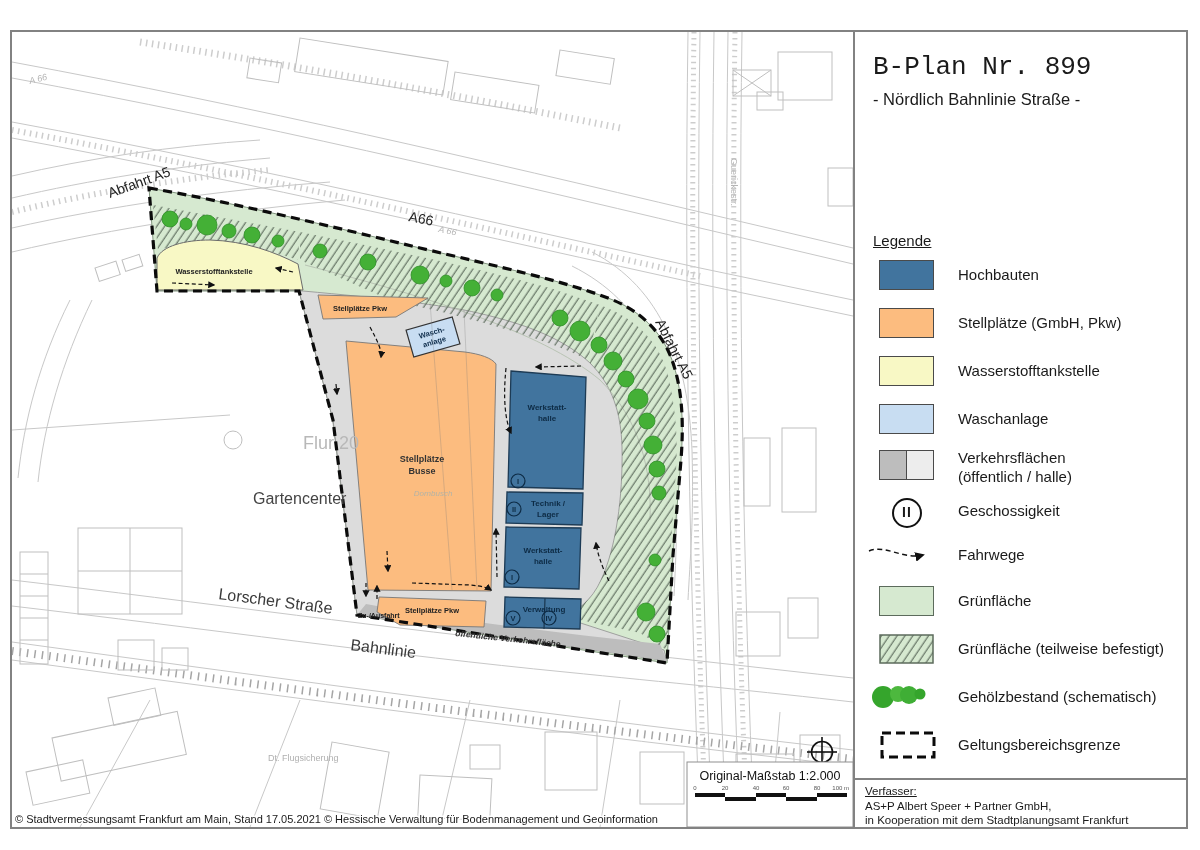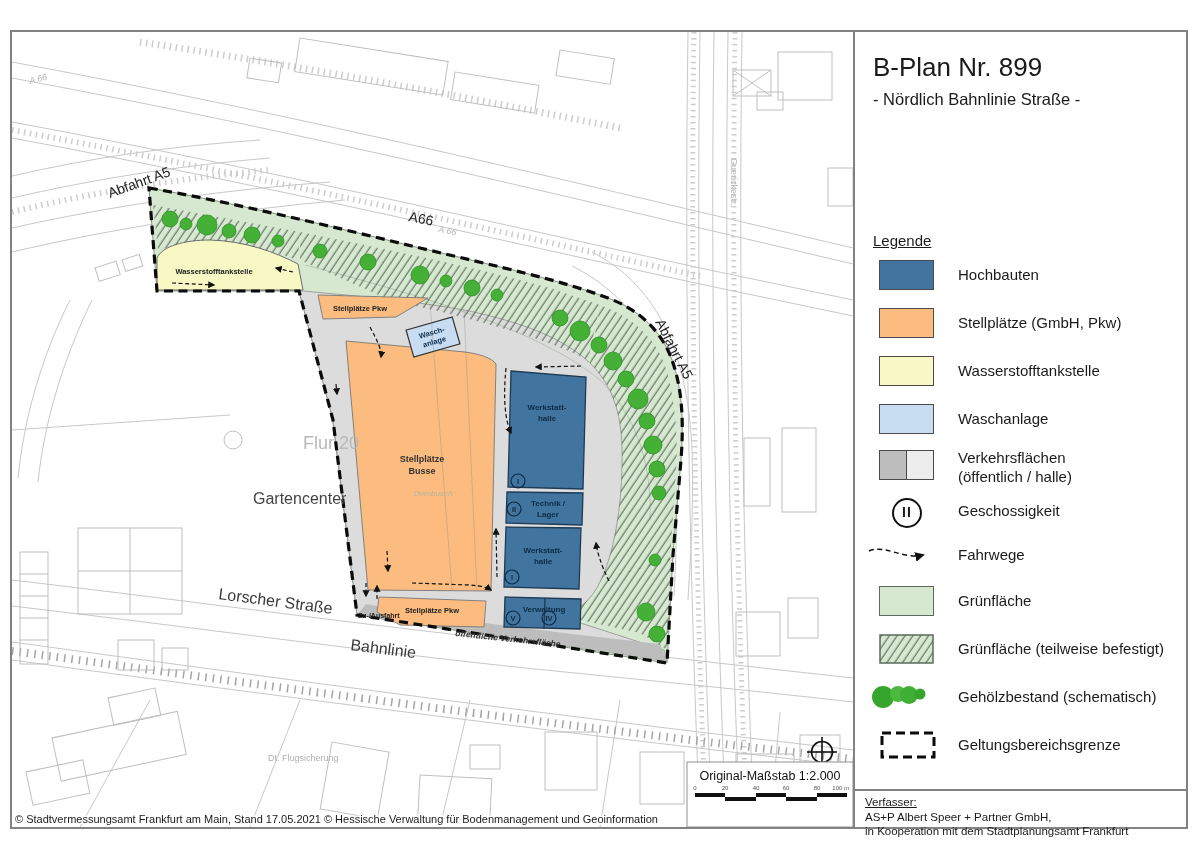--- a/index.html
+++ b/index.html
@@ -4,35 +4,35 @@
 <style>
   html,body{margin:0;padding:0;background:#fff;}
   .sheet{position:relative;width:1200px;height:850px;background:#fff;overflow:hidden;
          font-family:"Liberation Sans",sans-serif;color:#1a1a1a;}
   .frame{position:absolute;left:10px;top:30px;width:1174px;height:795px;
          border:2px solid #828282;display:flex;}
   .map-col{width:841px;height:795px;position:relative;background:#fff;}
   .map-col svg{display:block;}
   .right-panel{width:331px;position:relative;border-left:2px solid #828282;background:#fff;}
   .tb{position:absolute;left:18px;}
-  .pg-title{top:20px;font-size:26px;}
+  .pg-title{top:20px;font-size:26px;font-family:Liberation Mono, monospace;}
   .pg-sub{top:58px;font-size:16.5px;}
   .pg-concept{top:98px;font-size:16.5px;line-height:22px;}
   .pg-legende{top:200px;font-size:15px;text-decoration:underline;}
   .lrow{position:absolute;left:0;width:100%;height:34px;}
   .swatch{position:absolute;left:24px;top:0;width:55px;height:30px;border:1.5px solid #4a4a4a;box-sizing:border-box;}
   .swatch.split{display:flex;padding:0;}
   .swatch.split .h1{flex:1;background:#bdbdbd;border-right:1.5px solid #4a4a4a;}
   .swatch.split .h2{flex:1;background:#ededed;}
   .llabel{position:absolute;left:103px;top:5px;font-size:15px;line-height:19px;}
   .llabel.two{top:-2px;}
   .gcircle{position:absolute;left:37px;top:0;width:26px;height:26px;border:2px solid #111;border-radius:50%;
            text-align:center;font-size:14px;font-weight:bold;line-height:24px;letter-spacing:1px;}
   .lsvg{position:absolute;left:10px;top:0;}
-  .verfasser{position:absolute;left:0;bottom:0;width:100%;height:38px;border-top:2px solid #828282;
+  .verfasser{position:absolute;left:0;bottom:0;width:100%;height:49px;border-top:2px solid #828282;
              box-sizing:border-box;padding:4px 10px;font-size:11.5px;line-height:14.5px;}
   .verfasser .vh{text-decoration:underline;}
 </style>
 </head>
 <body>
 
 <div class="sheet">
  <div class="frame">
 
   <div class="map-col">

